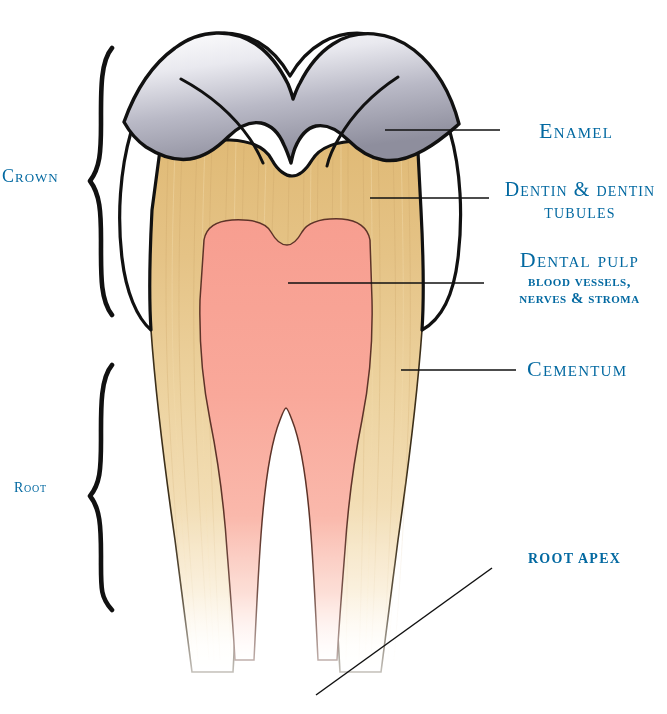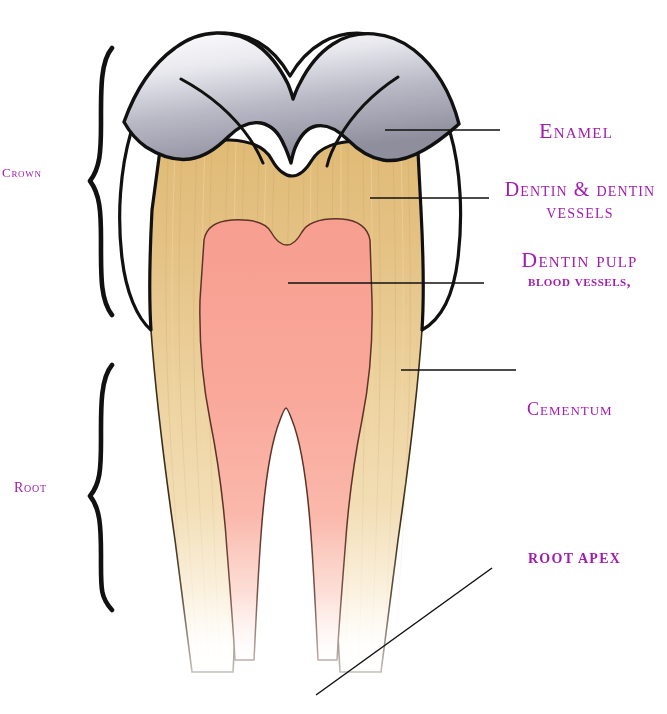--- a/index.html
+++ b/index.html
@@ -27,21 +27,21 @@
     position: absolute;
     left: 0;
     top: 0;
     width: 667px;
     height: 714px;
     display: block;
   }
   .label {
     position: absolute;
     white-space: nowrap;
-    color: #a21caf;
+    color: #0369a1;
     line-height: 1.12;
   }
   
   .smallcaps {
     font-variant: small-caps;
     letter-spacing: 0.055em;
   }
   .lbl-enamel {
     left: 539px;
     top: 119px;
@@ -77,34 +77,33 @@
     font-size: 15px;
     font-weight: bold;
     letter-spacing: 0.035em;
     font-variant: small-caps;
     margin-top: 0;
     line-height: 1.18;
   }
   .lbl-cementum {
     left: 527px;
     top: 357px;
-    font-size: 18px;
-    margin-top: 42px;
+    font-size: 22px;
   }
   .lbl-rootapex {
     left: 528px;
     top: 551px;
     font-size: 14px;
     font-weight: bold;
     letter-spacing: 0.09em;
   }
   .lbl-crown {
     left: 2px;
     top: 166px;
-    font-size: 13px;
+    font-size: 18px;
   }
   .lbl-root {
     left: 14px;
     top: 480px;
     font-size: 14px;
   }
 </style>
 </head>
 <body>
 
@@ -315,25 +314,26 @@
   </svg>
 
   <div class="label lbl-crown smallcaps">Crown</div>
 
   <div class="label lbl-root smallcaps">Root</div>
 
   <div class="label lbl-enamel smallcaps">Enamel</div>
 
   <div class="label lbl-dentin">
     <span class="smallcaps">Dentin &amp; dentin</span>
-    <span class="line2 smallcaps">vessels</span>
+    <span class="line2 smallcaps">tubules</span>
   </div>
 
   <div class="label lbl-pulp">
-    <span class="main">Dentin pulp</span>
+    <span class="main">Dental pulp</span>
     <span class="sub">blood vessels,</span>
+    <span class="sub">nerves &amp; stroma</span>
   </div>
 
   <div class="label lbl-cementum smallcaps">Cementum</div>
 
   <div class="label lbl-rootapex">ROOT APEX</div>
 
 </div>
 
 </body></html>

